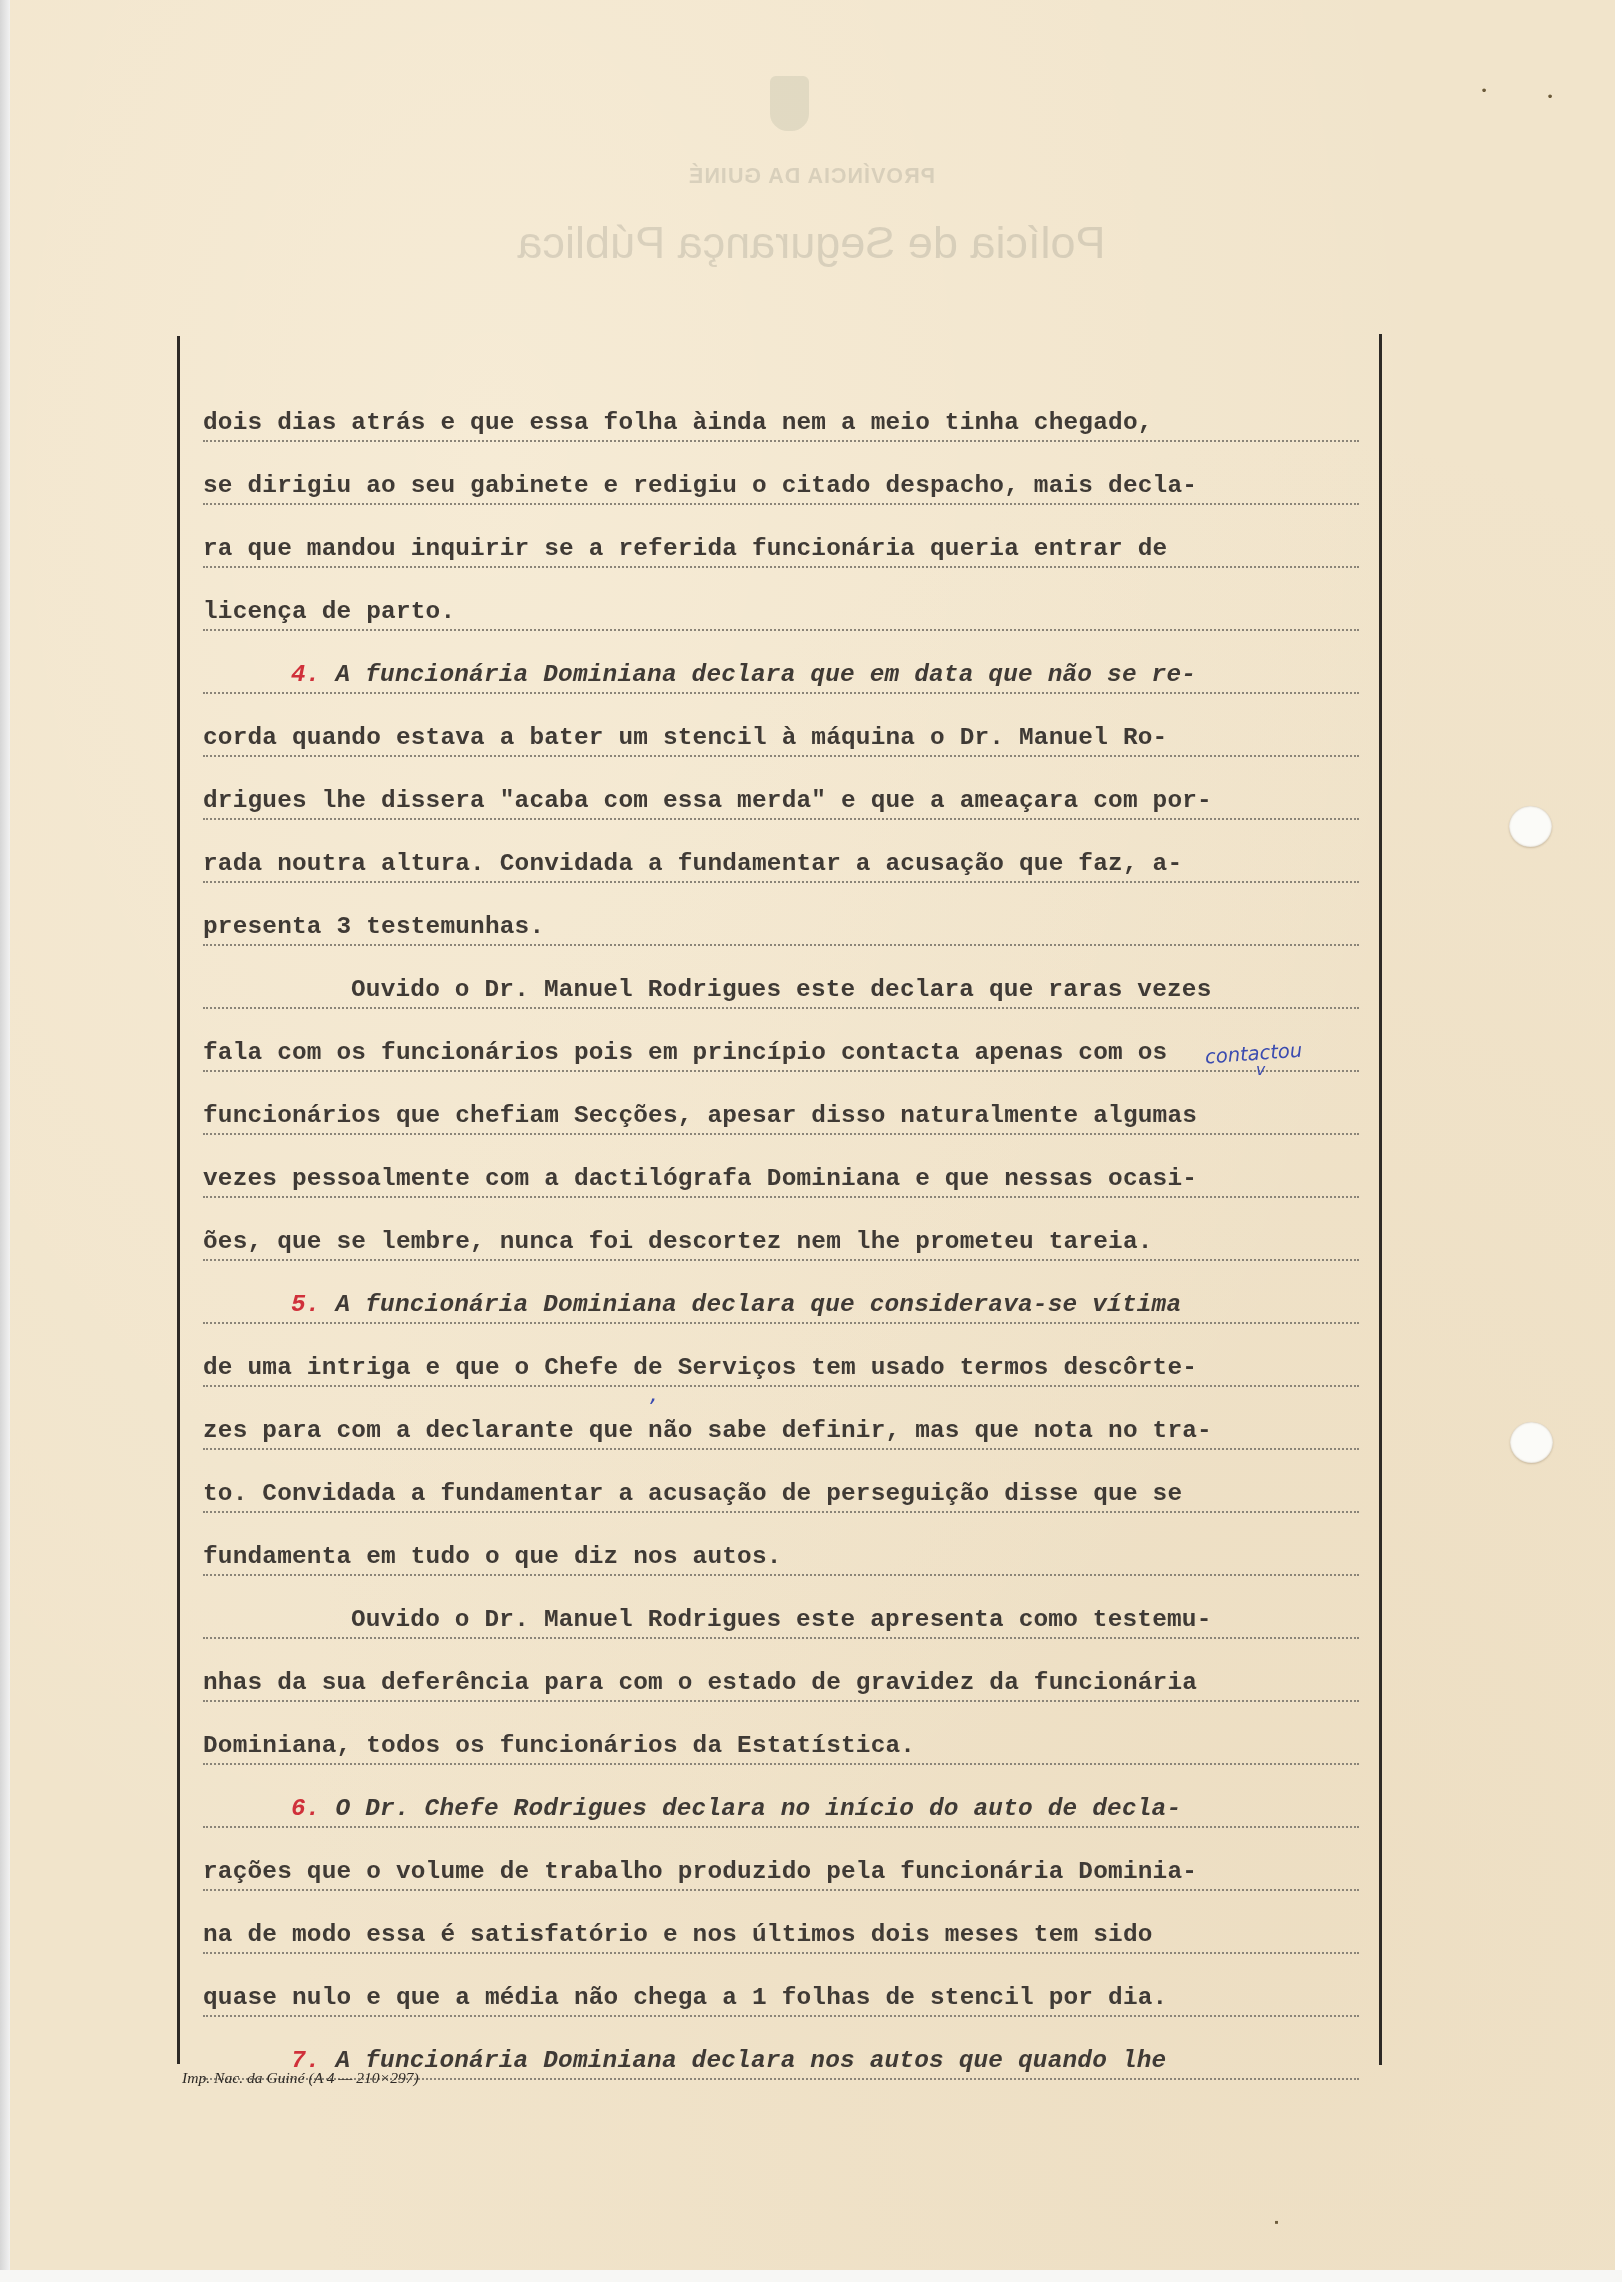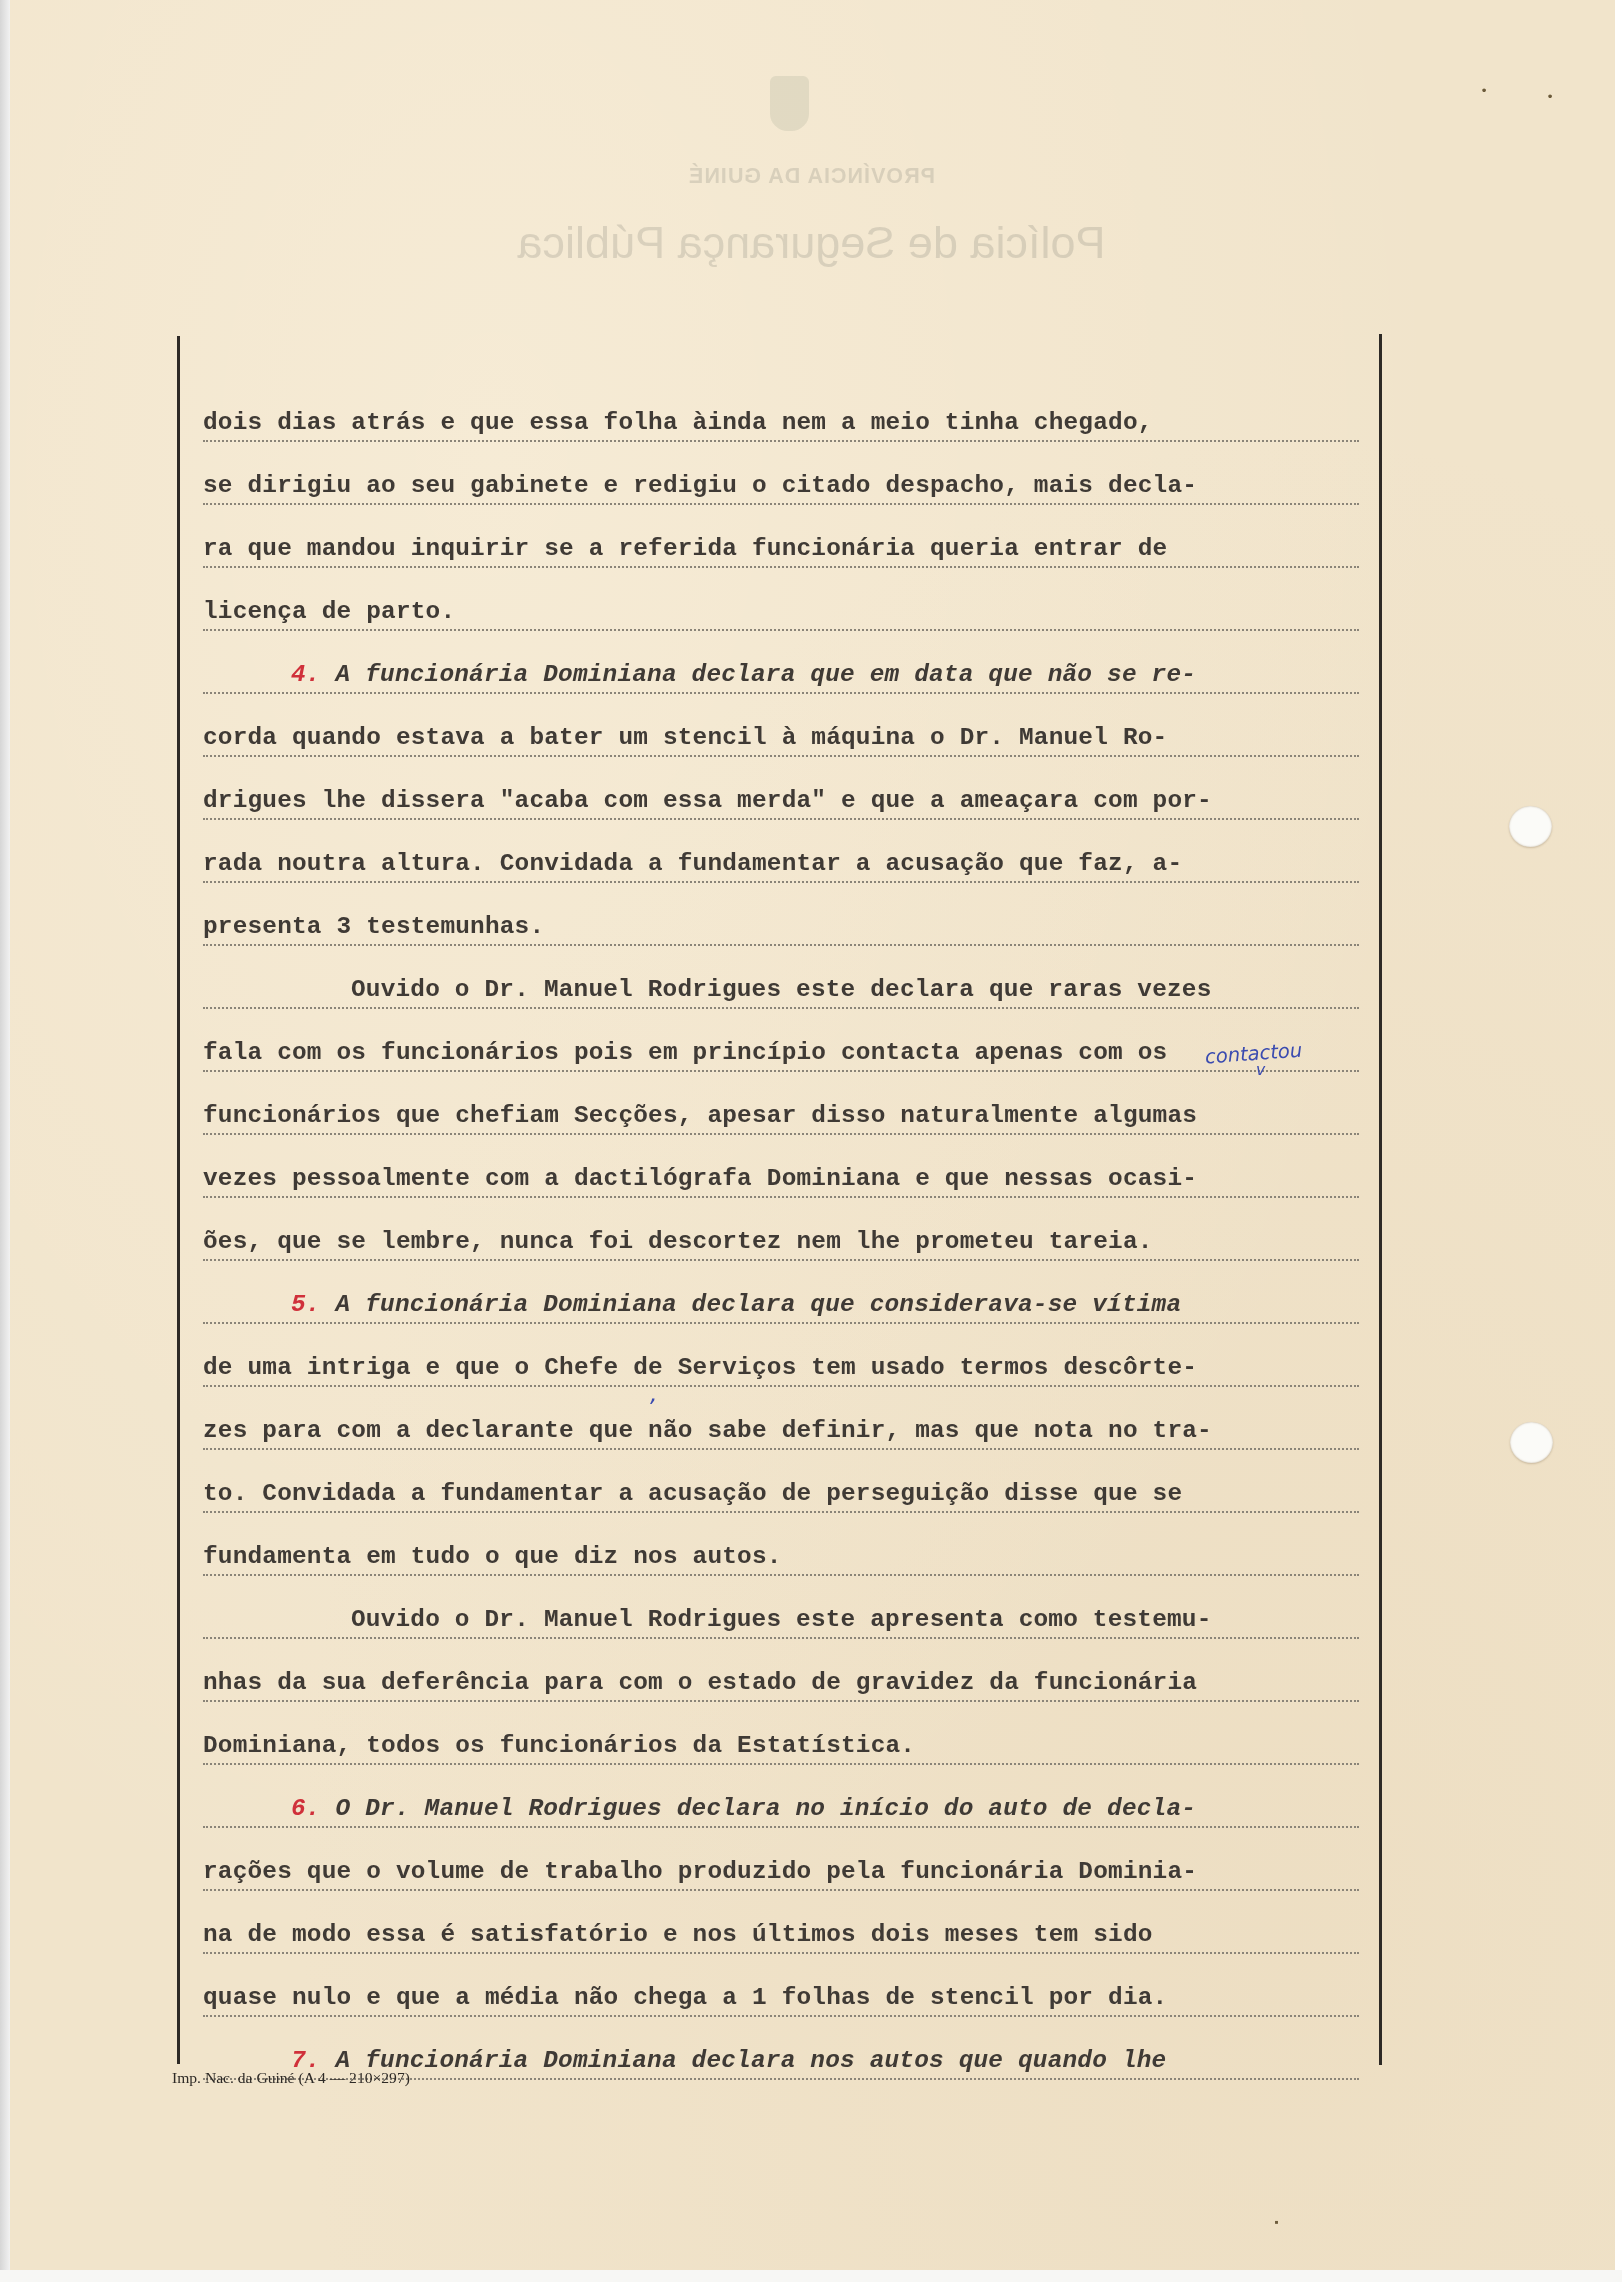--- a/index.html
+++ b/index.html
@@ -73,22 +73,22 @@
 
   .annotation {
     position: absolute; color: #3a4bb0;
     font-family: "DejaVu Sans", sans-serif; font-style: italic;
   }
   .ann-contactou { left: 1205px; top: 1042px; font-size: 19.5px; transform: rotate(-4deg); }
   .ann-caret { left: 1256px; top: 1061px; font-size: 15.6px; }
   .ann-comma { left: 650px; top: 1379px; font-size: 23.4px; }
 
   .footer {
-    position: absolute; left: 172px; top: 2069px;
-    font-family: "Liberation Serif", serif; font-size: 15.6px; color: #2e2a26;
+    position: absolute; left: 182px; top: 2069px;
+    font-family: "Liberation Serif", serif; font-size: 15.6px; color: #2e2a26; font-style: italic;
   }
   .bottom-mark { position: absolute; left: 1273px; top: 2216px; color: #6b5a3a; font-size: 11.7px; }
 </style>
 </head>
 <body>
 
 <div class="left-strip"></div>
 <div class="page">
 </div>
 <div class="bottom-strip"></div>
@@ -194,21 +194,21 @@
   <div class="line">
       <span class="line-text">nhas da sua deferência para com o estado de gravidez da funcionária</span>
       <div class="line-rule"></div>
     </div>
   <div class="line">
       <span class="line-text">Dominiana, todos os funcionários da Estatística.</span>
       <div class="line-rule"></div>
     </div>
 
   <div class="line indent-num">
-      <span class="line-text"><span class="num">6.</span> <span>O Dr. Manuel Rodrigues declara no início do auto de decla-</span></span>
+      <span class="line-text"><span class="num">6.</span> <span>O Dr. Chefe Rodrigues declara no início do auto de decla-</span></span>
       <div class="line-rule"></div>
     </div>
   <div class="line">
       <span class="line-text">rações que o volume de trabalho produzido pela funcionária Dominia-</span>
       <div class="line-rule"></div>
     </div>
   <div class="line">
       <span class="line-text">na de modo essa é satisfatório e nos últimos dois meses tem sido</span>
       <div class="line-rule"></div>
     </div>

